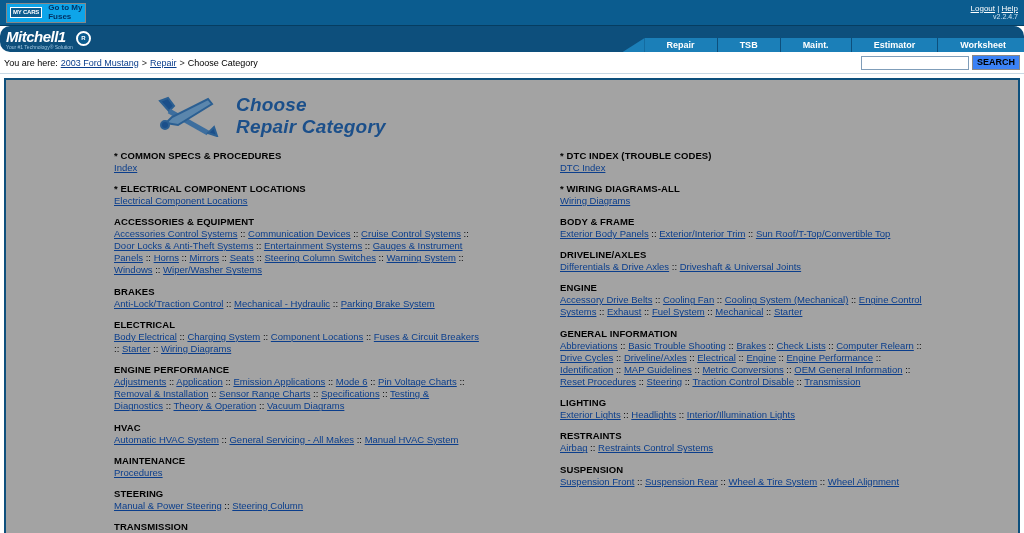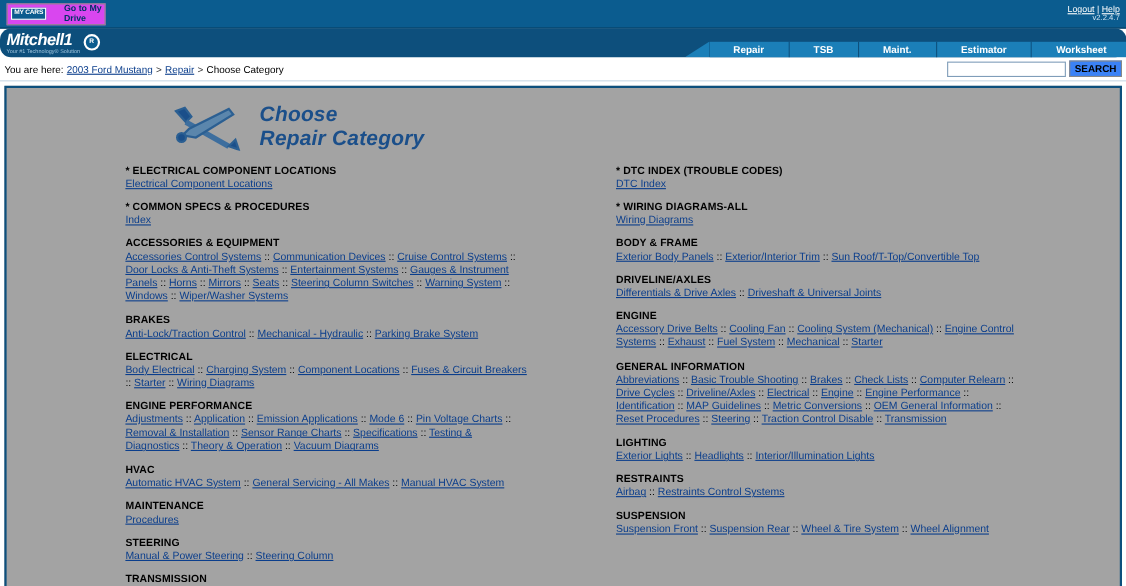--- a/index.html
+++ b/index.html
@@ -15,22 +15,22 @@
 
   
   .topbar {
     height:26px; background:#0b5c8f;
     border-bottom:1px solid #063d61;
     display:flex; align-items:center; justify-content:space-between;
     padding:0 6px;
   }
   .garage-btn {
     display:flex; align-items:center;
-    background:#d946ef; border:1px solid #888;
-    height:20px; padding:0 3px; gap:16px;
+    background:#0ea5e9; border:1px solid #888;
+    height:20px; padding:0 3px; gap:6px;
   }
   .garage-btn .mycars {
     background:#0b5c8f; color:#fff; font-size:6px; font-weight:bold;
     padding:1px 2px; line-height:1.1; letter-spacing:-0.2px;
     border:1px solid #fff;
   }
   .garage-btn .gotomy {
     color:#003366; font-size:8px; font-weight:bold; line-height:1.05;
     text-align:left;
   }
@@ -122,21 +122,21 @@
   .links .dd { color:#000; }
 </style>
 </head>
 <body>
 
 <div class="topbar">
   <div class="garage-btn">
     <span class="mycars">MY CARS</span>
     <span class="gotomy">
       <span>Go to My</span><br>
-      <span>Drive</span>
+      <span>Fuses</span>
     </span>
   </div>
   <div class="toplinks">
     <div>
       <a href="#">Logout</a>
       <span>|</span>
       <a href="#">Help</a>
     </div>
     <div class="ver">v2.2.4.7</div>
   </div>
@@ -189,28 +189,28 @@
     </svg>
     <div class="choose-title">
       <div>Choose</div>
       <div>Repair Category</div>
     </div>
   </div>
 
   <div class="columns">
     <div class="col left">
         <div class="group">
+          <div class="grouptitle">* COMMON SPECS &amp; PROCEDURES</div>
+          <div class="links"><a href="#">Index</a></div>
+        </div>
+        <div class="group">
           <div class="grouptitle">* ELECTRICAL COMPONENT LOCATIONS</div>
           <div class="links"><a href="#">Electrical Component Locations</a></div>
         </div>
         <div class="group">
-          <div class="grouptitle">* COMMON SPECS &amp; PROCEDURES</div>
-          <div class="links"><a href="#">Index</a></div>
-        </div>
-        <div class="group">
           <div class="grouptitle">ACCESSORIES &amp; EQUIPMENT</div>
           <div class="links"><a href="#">Accessories Control Systems</a><span class="dd"> :: </span><a href="#">Communication Devices</a><span class="dd"> :: </span><a href="#">Cruise Control Systems</a><span class="dd"> :: </span><a href="#">Door Locks &amp; Anti-Theft Systems</a><span class="dd"> :: </span><a href="#">Entertainment Systems</a><span class="dd"> :: </span><a href="#">Gauges &amp; Instrument Panels</a><span class="dd"> :: </span><a href="#">Horns</a><span class="dd"> :: </span><a href="#">Mirrors</a><span class="dd"> :: </span><a href="#">Seats</a><span class="dd"> :: </span><a href="#">Steering Column Switches</a><span class="dd"> :: </span><a href="#">Warning System</a><span class="dd"> :: </span><a href="#">Windows</a><span class="dd"> :: </span><a href="#">Wiper/Washer Systems</a></div>
         </div>
         <div class="group">
           <div class="grouptitle">BRAKES</div>
           <div class="links"><a href="#">Anti-Lock/Traction Control</a><span class="dd"> :: </span><a href="#">Mechanical - Hydraulic</a><span class="dd"> :: </span><a href="#">Parking Brake System</a></div>
         </div>
         <div class="group">
           <div class="grouptitle">ELECTRICAL</div>
           <div class="links"><a href="#">Body Electrical</a><span class="dd"> :: </span><a href="#">Charging System</a><span class="dd"> :: </span><a href="#">Component Locations</a><span class="dd"> :: </span><a href="#">Fuses &amp; Circuit Breakers</a><span class="dd"> :: </span><a href="#">Starter</a><span class="dd"> :: </span><a href="#">Wiring Diagrams</a></div>

